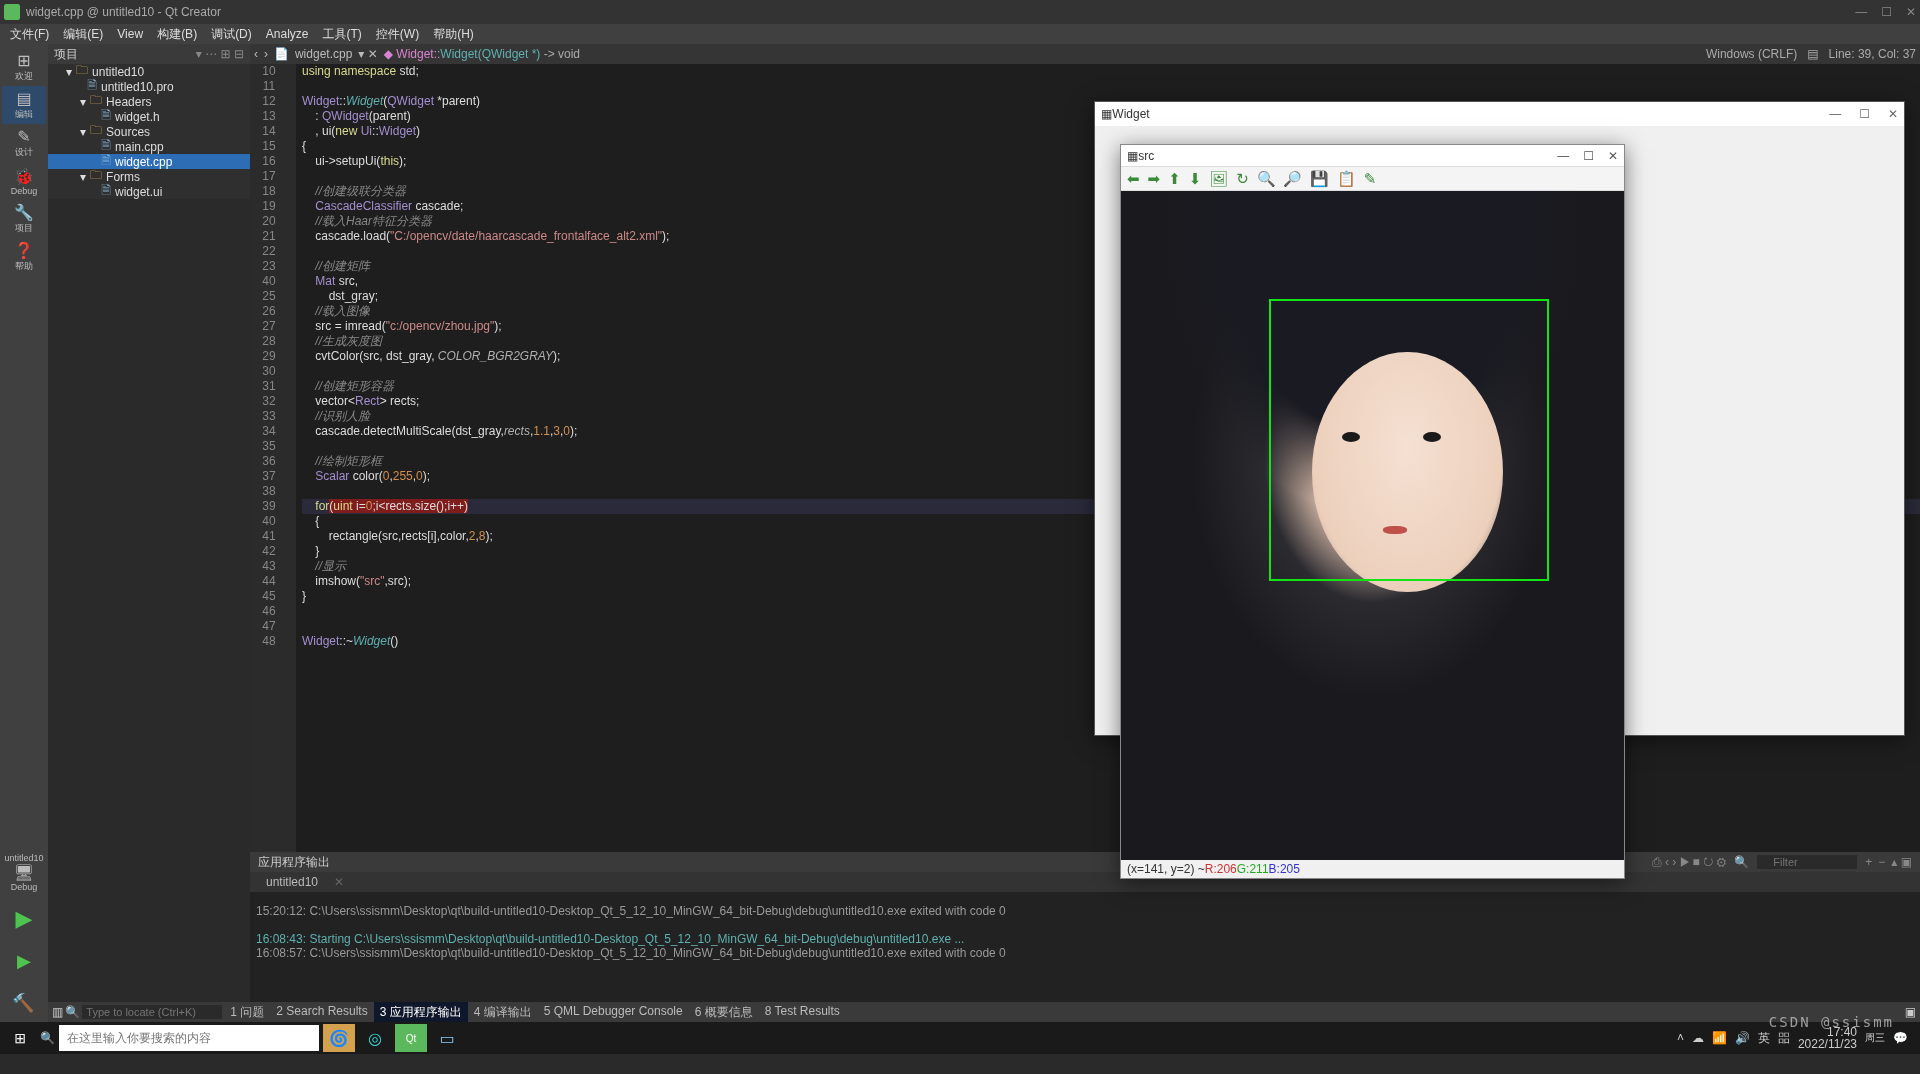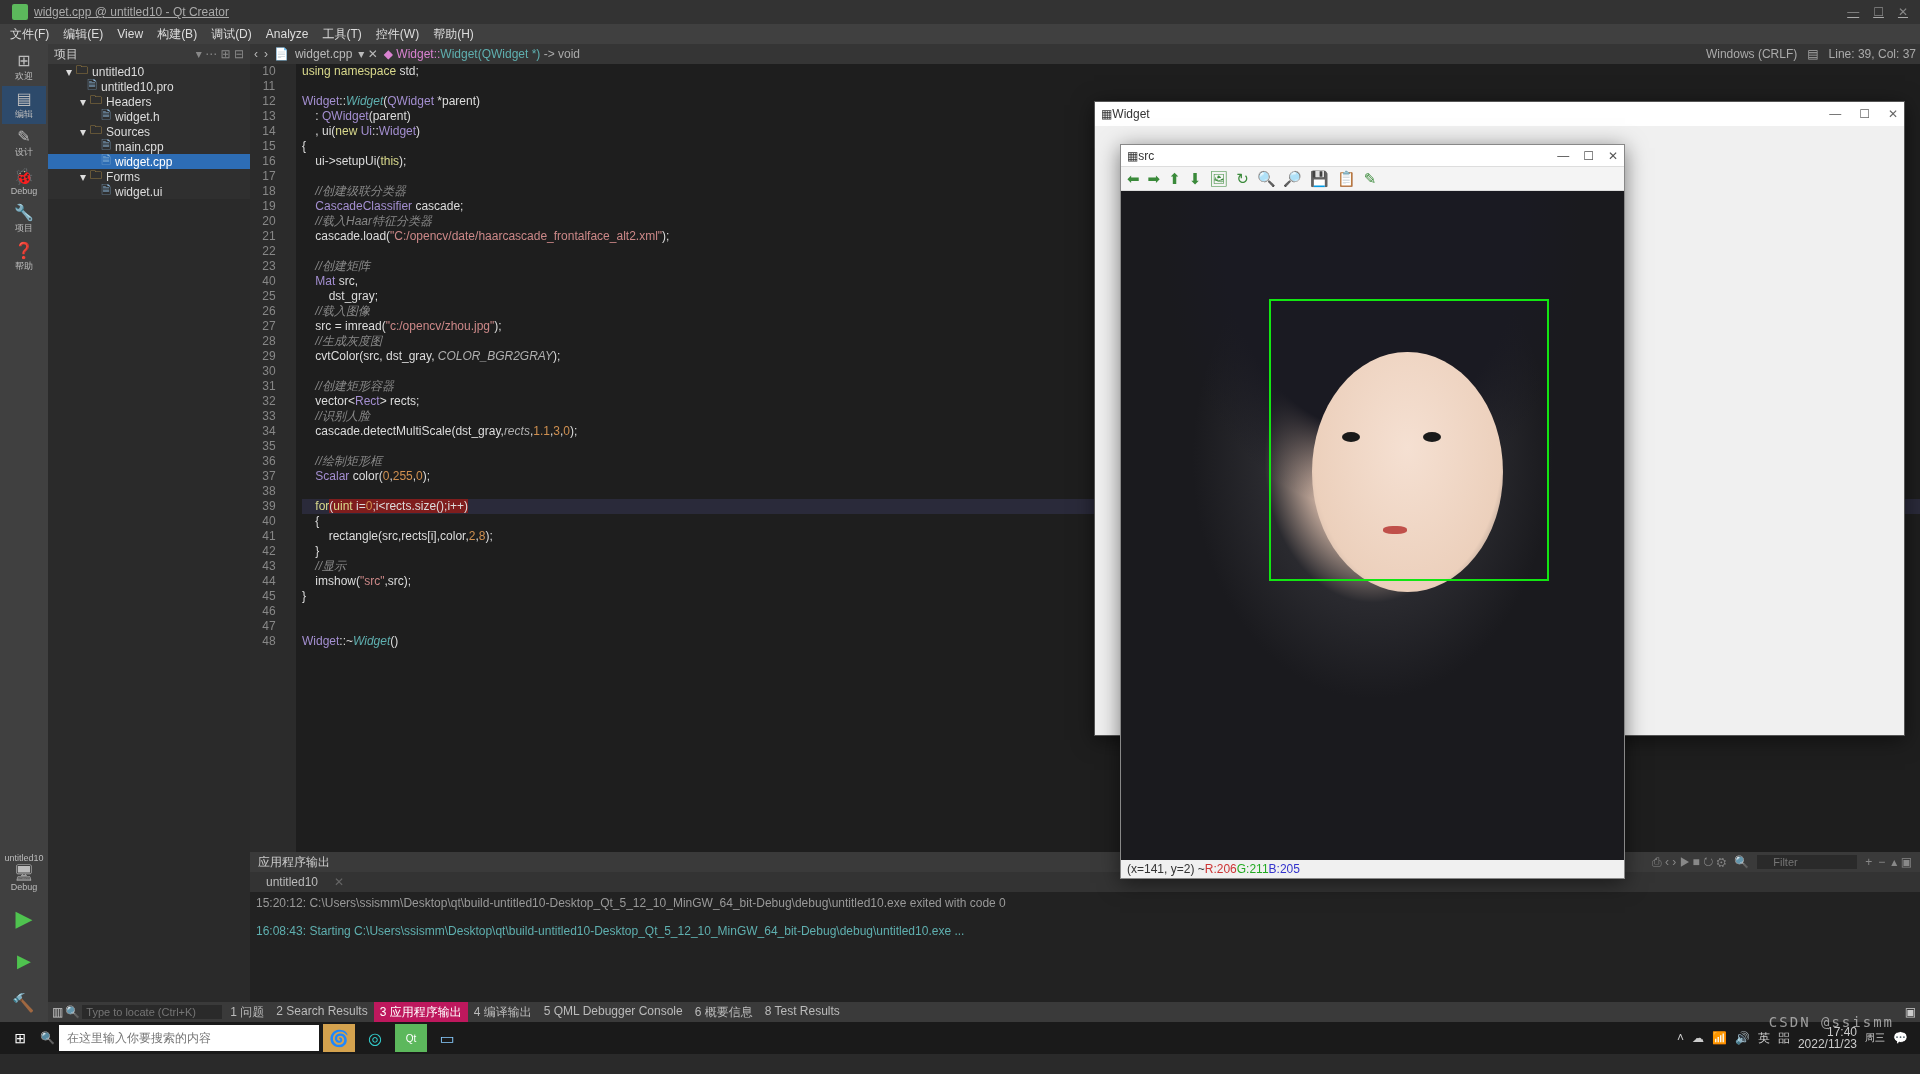--- a/index.html
+++ b/index.html
@@ -1,17 +1,17 @@
 <!DOCTYPE html>
 <html><head>
 <meta charset="utf-8">
 <style>
 * { margin:0; padding:0; box-sizing:border-box; font-family:"Segoe UI",Arial,sans-serif; font-size:12px; }
 body { background:#2a2a2a; color:#ccc; width:1920px; height:1074px; overflow:hidden; position:relative; }
-.titlebar { height:24px; background:#333; display:flex; align-items:center; padding:0 12px; color:#aaa; font-size:11px;text-decoration:underline; }
+.titlebar { height:24px; background:#333; display:flex; align-items:center; padding:0 4px; color:#aaa; font-size:11px; }
 .titlebar .icon { width:16px; height:16px; background:#5cb85c; border-radius:2px; margin-right:6px; display:inline-block; }
 .titlebar .winctl { margin-left:auto; display:flex; gap:14px; color:#888; }
 .menubar { height:20px; background:#404040; display:flex; align-items:center; padding:0 4px; gap:2px; font-size:11px; }
 .menubar span { padding:2px 6px; color:#ddd; }
 .body-row { display:flex; height:978px; }
 .leftrail { width:48px; background:#404040; display:flex; flex-direction:column; align-items:center; padding-top:4px; gap:4px; }
 .leftrail .ritem { width:44px; height:38px; display:flex; flex-direction:column; align-items:center; justify-content:center; font-size:10px; color:#bbb; }
 .leftrail .ritem.sel { background:#2d4a6b; }
 .leftrail .ricon { font-size:16px; }
 .leftrail .run { color:#4fc34f; font-size:22px; }
@@ -42,26 +42,26 @@
 .cls { color:#a48fd1; } .str { color:#c88; } .cmt { color:#888; font-style:italic; }
 .num { color:#d09050; } .pink { color:#d982d0; }
 .ital { font-style:italic; color:#b0b0b0; } .curline { background:#7f1d1d; }
 .outputpane { height:150px; background:#222; display:flex; flex-direction:column; }
 .outtab { height:20px; background:#3a3a3a; display:flex; align-items:center; padding:0 8px; font-size:11px; gap:8px; }
 .outtab .tools { display:flex; gap:4px; color:#888; font-size:12px; }
 .outtab .filter { background:#2a2a2a; border:none; color:#aaa; padding:1px 16px; font-size:11px; width:100px; }
 .outtab .right { margin-left:auto; display:flex; gap:6px; color:#888; }
 .outtabs2 { height:20px; background:#333; display:flex; align-items:center; padding:0 8px; font-size:11px; }
 .outtabs2 span { padding:2px 8px; color:#bbb; }
-.outtext { flex:1; font-family:Consolas,monospace; font-size:11px; padding:4px 6px; color:#999; line-height:14px; overflow:hidden; }
+.outtext { flex:1; font-family:Consolas,monospace; font-size:11px; padding:12px 6px; color:#999; line-height:14px; overflow:hidden; }
 .outtext .starting { color:#5fb0b0; }
 .bottombar { height:20px; background:#3a3a3a; display:flex; align-items:center; font-size:11px; gap:2px; padding:0 4px; }
 .bottombar .search { background:#2a2a2a; border:none; color:#888; padding:1px 4px; font-size:11px; width:140px; }
 .bottombar .btab { padding:2px 6px; color:#bbb; }
-.bottombar .btab.sel { background:#be185d; color:#fff; }
+.bottombar .btab.sel { background:#0f172a; color:#fff; }
 .bottombar .right { margin-left:auto; }
 .taskbar { height:32px; background:#1a1a1a; display:flex; align-items:center; padding:0 4px; gap:4px; position:relative; }
 .taskbar .start { width:32px; height:28px; display:flex; align-items:center; justify-content:center; color:#fff; font-size:14px; }
 .taskbar .searchbox { width:260px; height:26px; background:#fff; border:none; padding:0 8px; font-size:12px; }
 .taskbar .tbicon { width:32px; height:28px; display:flex; align-items:center; justify-content:center; font-size:16px; }
 .taskbar .tray { margin-left:auto; display:flex; align-items:center; gap:8px; color:#ccc; font-size:11px; padding-right:8px; }
 .taskbar .clock { text-align:right; line-height:12px; font-size:10px; }
 
 .widgetwin { position:absolute; left:1094px; top:101px; width:811px; height:635px; background:#f0f0f0; border:1px solid #555; box-shadow:0 4px 20px rgba(0,0,0,.5); }
 .widgetwin .wtitle { height:24px; background:#fff; display:flex; align-items:center; padding:0 6px; font-size:11px; color:#333; }
@@ -251,20 +251,21 @@
               </div>
           </div>
           <div class="outtabs2">
               <span>untitled10</span>
               <span style="color:#666">✕</span>
             </div>
           <div class="outtext" id="outtext">
               <div class="">15:20:12: C:\Users\ssismm\Desktop\qt\build-untitled10-Desktop_Qt_5_12_10_MinGW_64_bit-Debug\debug\untitled10.exe exited with code 0</div>
               <div class="">&nbsp;</div>
               <div class="starting">16:08:43: Starting C:\Users\ssismm\Desktop\qt\build-untitled10-Desktop_Qt_5_12_10_MinGW_64_bit-Debug\debug\untitled10.exe ...</div>
+              <div class="">16:08:57: C:\Users\ssismm\Desktop\qt\build-untitled10-Desktop_Qt_5_12_10_MinGW_64_bit-Debug\debug\untitled10.exe exited with code 0</div>
               <div class="">&nbsp;</div>
             </div>
         </div>
       </div>
     </div>
 
     <div class="bottombar">
       <span>▥</span>
       <span>🔍</span>
       <input class="search" placeholder="Type to locate (Ctrl+K)" style="">

